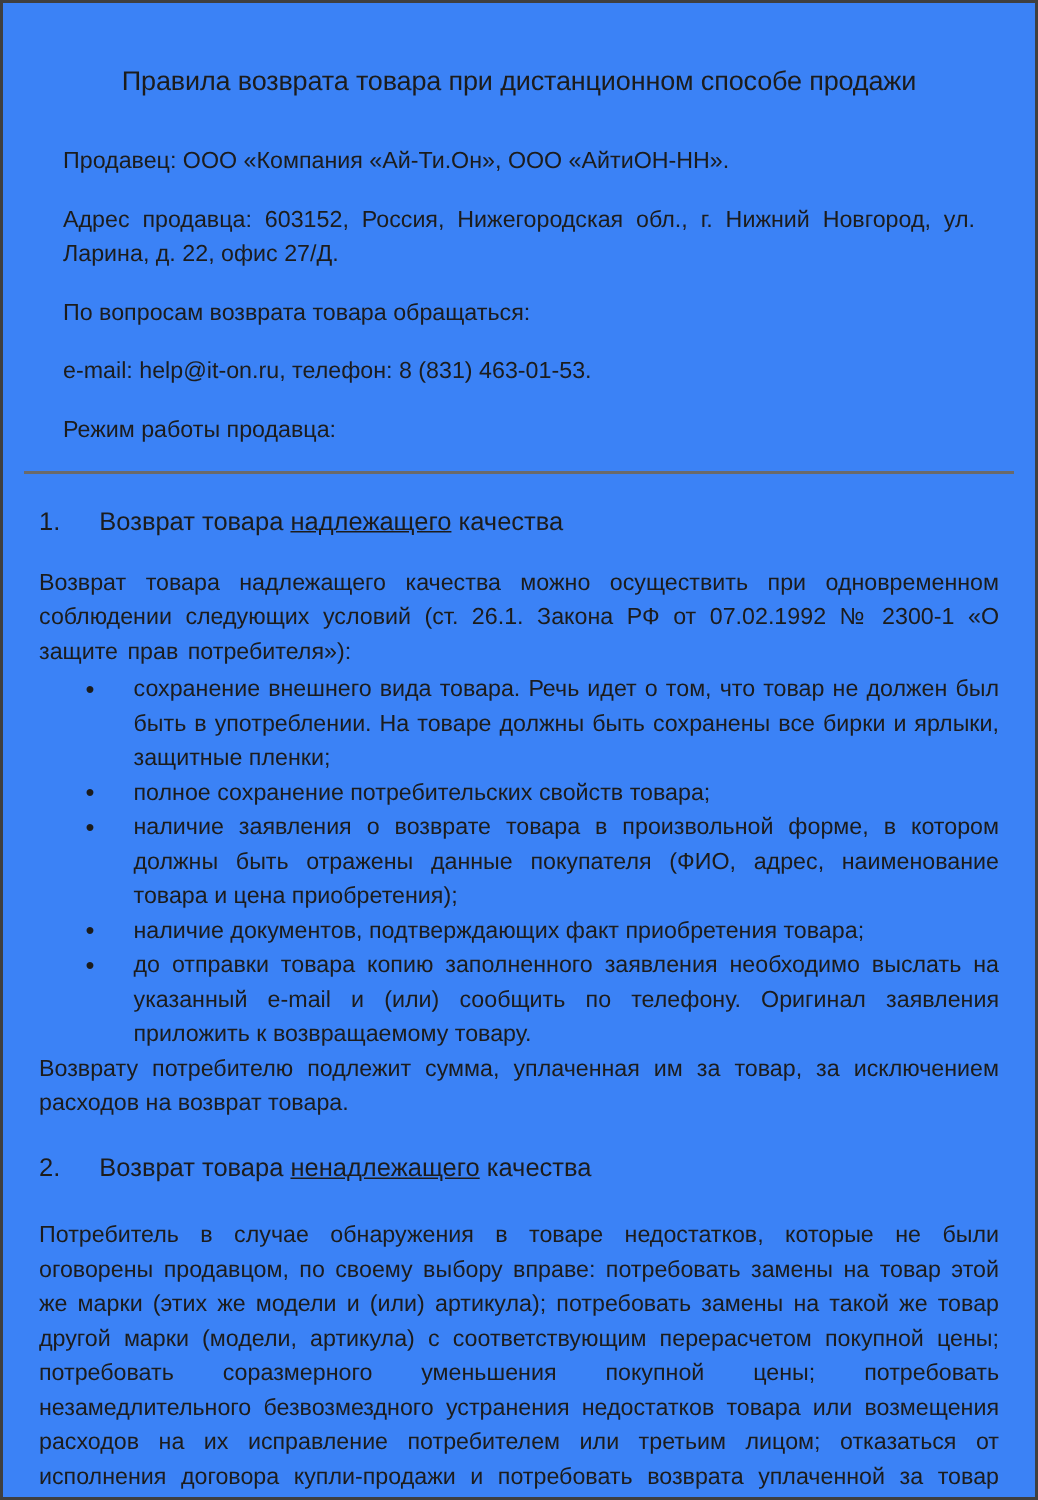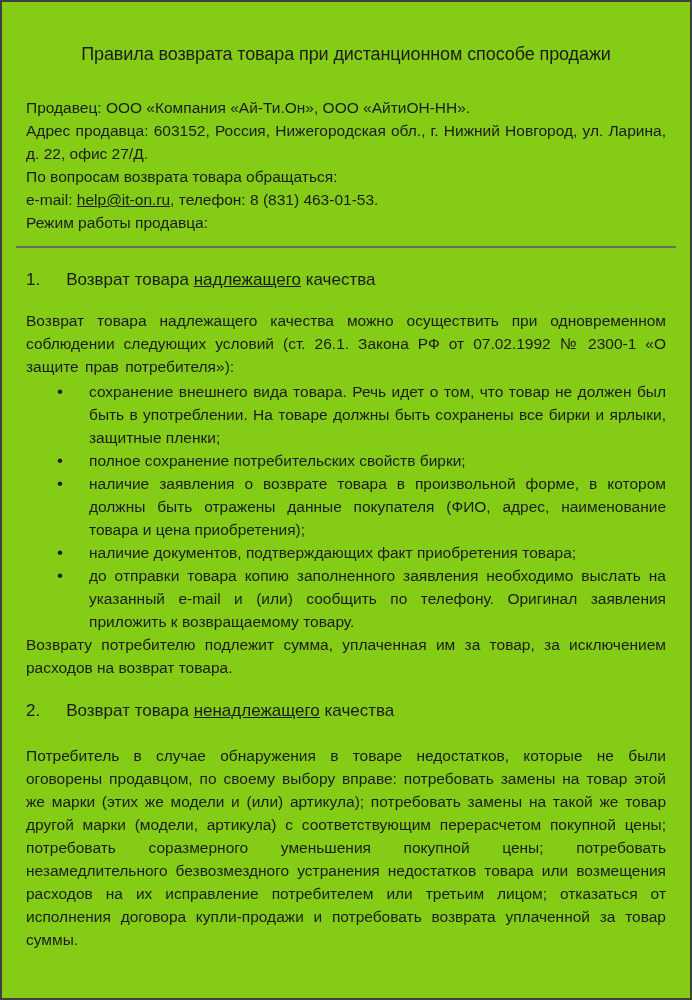--- a/index.html
+++ b/index.html
@@ -6,44 +6,43 @@
     margin: 0;
     padding: 0;
     background: #ffffff;
   }
   .page {
     position: relative;
     width: 692px;
     height: 1000px;
     box-sizing: border-box;
     border: 2px solid #3f3f3f;
-    background: #84cc16;
+    background: #3b82f6;
     font-family: "Liberation Sans", "DejaVu Sans", sans-serif;
     color: #1c1c1c;
     font-size: 15.5px;
     line-height: 23px;
     padding: 0 24px;
     overflow: hidden;
   }
   .title {
     margin: 40px 0 0 0;
     text-align: center;
     font-size: 18px;
     font-weight: 400;
     line-height: 24px;
     letter-spacing: -0.1px;
   }
   .intro {
     margin-top: 30px;
     text-align: justify;
   }
-  .intro p { margin: 0; }
+  .intro p { margin: 16px; }
   .email {
     color: #1c1c1c;
-    text-decoration: underline;
     cursor: pointer;
   }
   hr.divider {
     border: none;
     border-top: 2.5px solid #6a6a6a;
     margin: 12px -10px 0 -10px;
   }
   .section-heading {
     margin-top: 20px;
     text-align: left;
@@ -103,21 +102,21 @@
   <hr class="divider">
 
   <div class="section-heading">
     <span class="num">1.</span><span><span>Возврат товара </span><span class="u">надлежащего</span><span> качества</span></span>
   </div>
 
   <p class="just p-intro">Возврат товара надлежащего качества можно осуществить при одновременном соблюдении следующих условий (ст. 26.1. Закона РФ от 07.02.1992 № 2300-1 «О защите прав потребителя»):</p>
 
   <ul class="conditions">
     <li>сохранение внешнего вида товара. Речь идет о том, что товар не должен был быть в употреблении. На товаре должны быть сохранены все бирки и ярлыки, защитные пленки;</li>
-    <li>полное сохранение потребительских свойств бирки;</li>
+    <li>полное сохранение потребительских свойств товара;</li>
     <li>наличие заявления о возврате товара в произвольной форме, в котором должны быть отражены данные покупателя (ФИО, адрес, наименование товара и цена приобретения);</li>
     <li>наличие документов, подтверждающих факт приобретения товара;</li>
     <li>до отправки товара копию заполненного заявления необходимо выслать на указанный e-mail и (или) сообщить по телефону.  Оригинал заявления приложить к возвращаемому товару.</li>
   </ul>
 
   <p class="just refund-note">Возврату потребителю подлежит сумма, уплаченная им за товар, за исключением расходов на возврат товара.</p>
 
   <div class="section-heading">
     <span class="num">2.</span><span><span>Возврат товара </span><span class="u">ненадлежащего</span><span> качества</span></span>
   </div>

